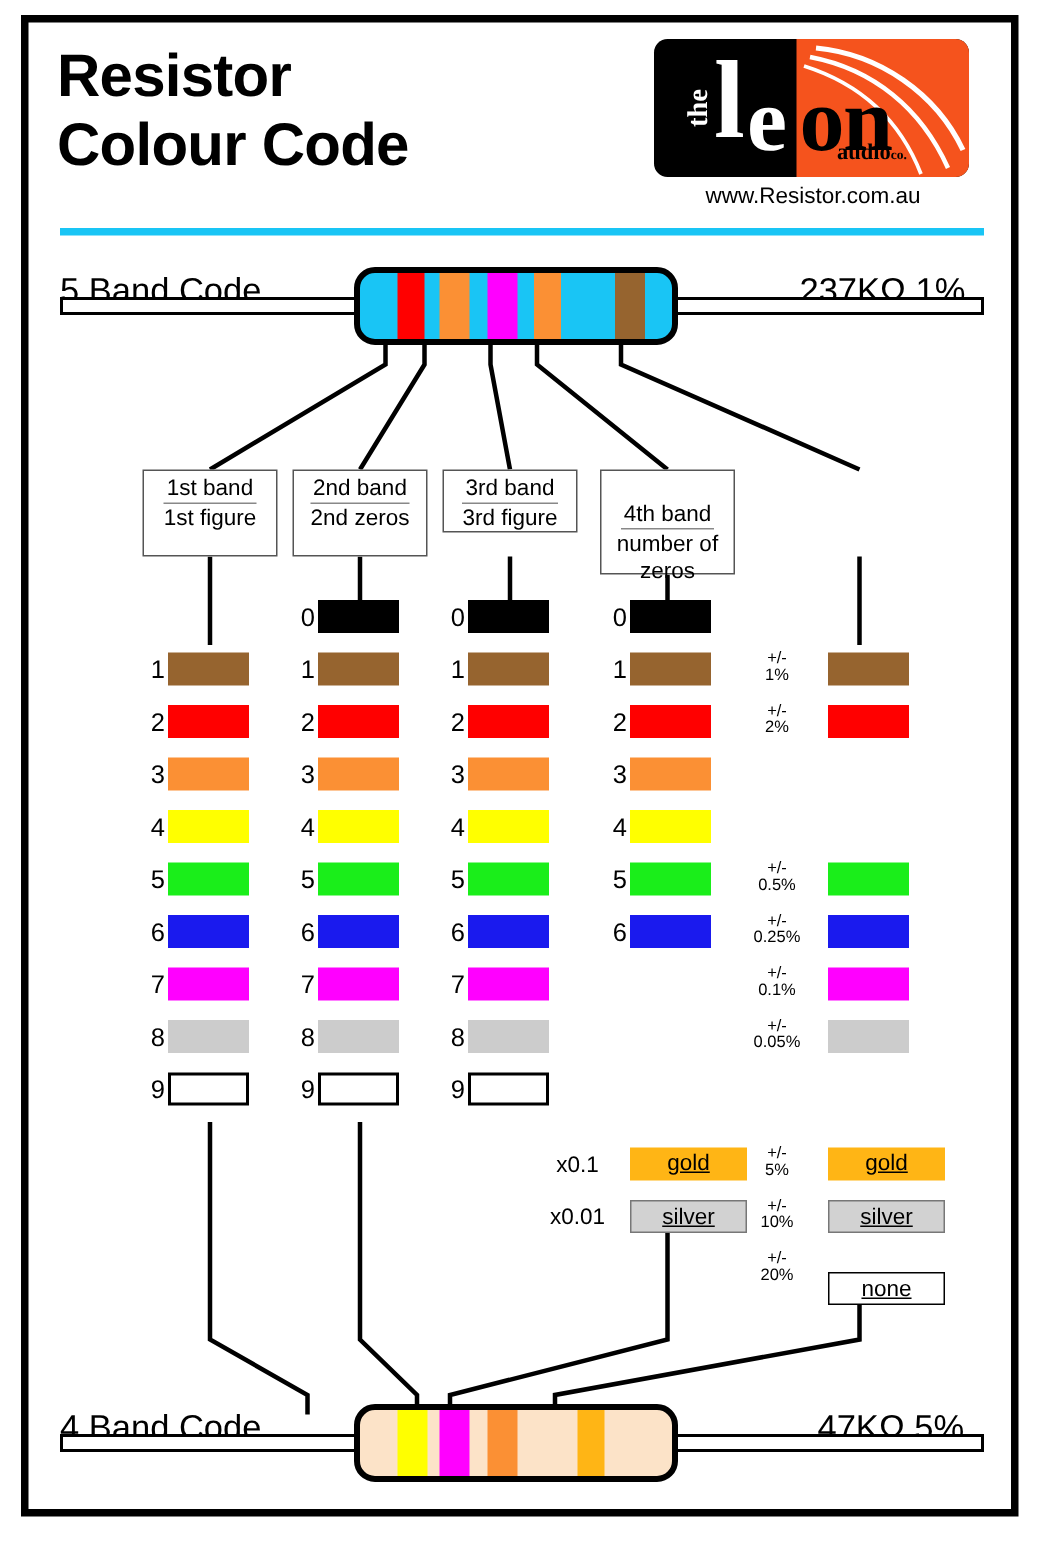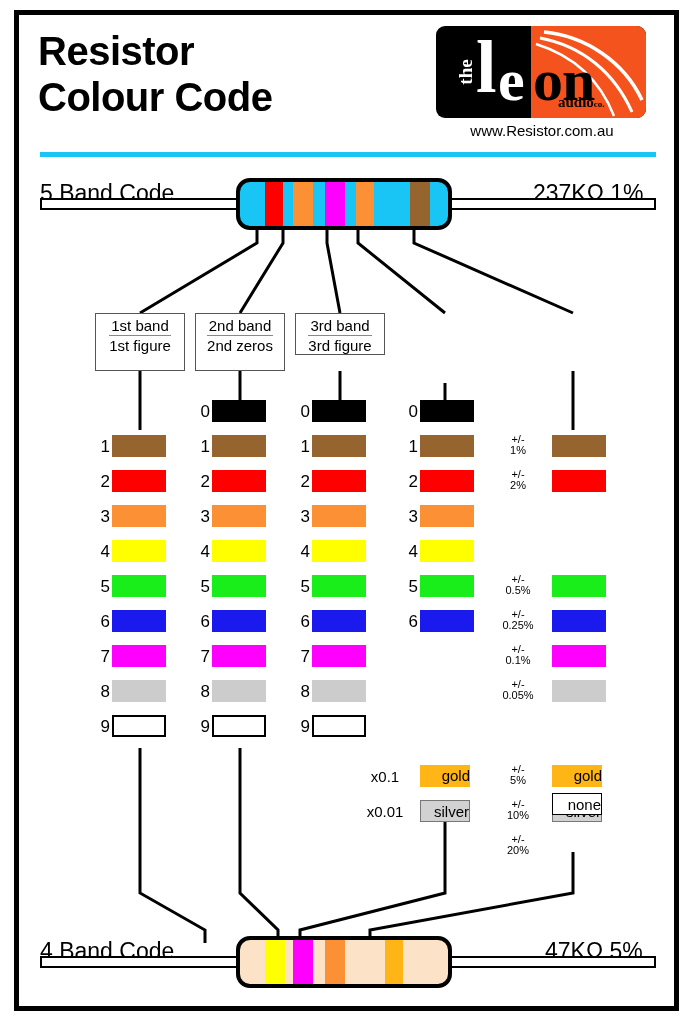--- a/index.html
+++ b/index.html
@@ -36,21 +36,21 @@
   .hbox{position:absolute;border:1.5px solid #555;background:#fff;box-sizing:border-box;text-align:center;font-size:15px;color:#000;padding-top:3px;}
   .hbox .l1{border-bottom:1.5px solid #888;display:inline-block;padding:0 2px 1px 2px;line-height:17px;}
   .hbox .l2{display:block;line-height:18px;padding-top:1px;}
 
   
   .num{position:absolute;font-size:17px;color:#000;text-align:right;width:20px;}
   .sw{position:absolute;width:54px;height:22px;}
   .sw.white{background:#fff;border:2px solid #000;box-sizing:border-box;}
   .tol{position:absolute;font-size:11px;line-height:11px;color:#000;text-align:center;width:46px;}
   .tol b{display:block;font-weight:normal;}
-  .chip{position:absolute;width:50px;height:22px;font-size:15px;line-height:22px;text-align:right;color:#000;box-sizing:border-box;}
+  .chip{position:absolute;width:78px;height:22px;font-size:15px;line-height:22px;text-align:center;color:#000;box-sizing:border-box;text-decoration:underline;}
   .chip.gold{background:#ffb515;}
   .chip.silver{background:#d2d2d2;border:1.5px solid #777;}
   .chip.none{background:#fff;border:1.5px solid #000;}
   .mult{position:absolute;font-size:15px;color:#000;text-align:center;}
 
   svg.conn{position:absolute;left:0;top:0;width:697px;height:1027px;pointer-events:none;}
 </style>
 </head>
 <body>
 
@@ -117,20 +117,24 @@
     </div>
 
   <div class="hbox" style="left:95px;top:313px;width:90px;height:58px">
     <span class="l1">1st band</span><span class="l2">1st figure</span>
   </div>
   <div class="hbox" style="left:195px;top:313px;width:90px;height:58px">
     <span class="l1">2nd band</span><span class="l2">2nd zeros</span>
   </div>
   <div class="hbox" style="left:295px;top:313px;width:90px;height:42px">
     <span class="l1">3rd band</span><span class="l2">3rd figure</span>
+  </div>
+  <div class="hbox" style="left:400px;top:313px;width:90px;height:70px;white-space:pre-line">
+    <span class="l1">4th band</span><span class="l2">number of
+zeros</span>
   </div>
 
   <div id="cols">
       <div class="num" style="left: 90px; top: 437px;">1</div>
       <div class="sw" style="left: 112px; top: 435px; background: rgb(150, 100, 47);"></div>
       <div class="num" style="left: 90px; top: 472px;">2</div>
       <div class="sw" style="left: 112px; top: 470px; background: rgb(255, 0, 0);"></div>
       <div class="num" style="left: 90px; top: 507px;">3</div>
       <div class="sw" style="left: 112px; top: 505px; background: rgb(251, 144, 52);"></div>
       <div class="num" style="left: 90px; top: 542px;">4</div>
@@ -240,21 +244,21 @@
       <div class="chip gold" style="left: 552px; top: 765px;">gold</div>
       <div class="tol" style="left: 495px; top: 799px;">
         <b>+/-</b>
         <b>10%</b>
       </div>
       <div class="chip silver" style="left: 552px; top: 800px;">silver</div>
       <div class="tol" style="left: 495px; top: 834px;">
         <b>+/-</b>
         <b>20%</b>
       </div>
-      <div class="chip none" style="left: 552px; top: 793px;">none</div>
+      <div class="chip none" style="left: 552px; top: 848px;">none</div>
     </div>
 
   <div class="band-label" style="left:40px;top:938px">4 Band Code</div>
   <div class="band-label" style="left:545px;top:938px">47KΩ  5%</div>
   <div class="lead" style="left:40px;top:956px;width:210px"></div>
   <div class="lead" style="left:440px;top:956px;width:216px"></div>
   <div class="resistor" id="res4" style="left: 236px; top: 936px; width: 216px; height: 52px; background: rgb(252, 227, 200);">
       <div class="rband" style="left: 25px; width: 20px; background: rgb(255, 255, 0);"></div>
       <div class="rband" style="left: 53px; width: 20px; background: rgb(255, 0, 255);"></div>
       <div class="rband" style="left: 85px; width: 20px; background: rgb(251, 144, 52);"></div>

